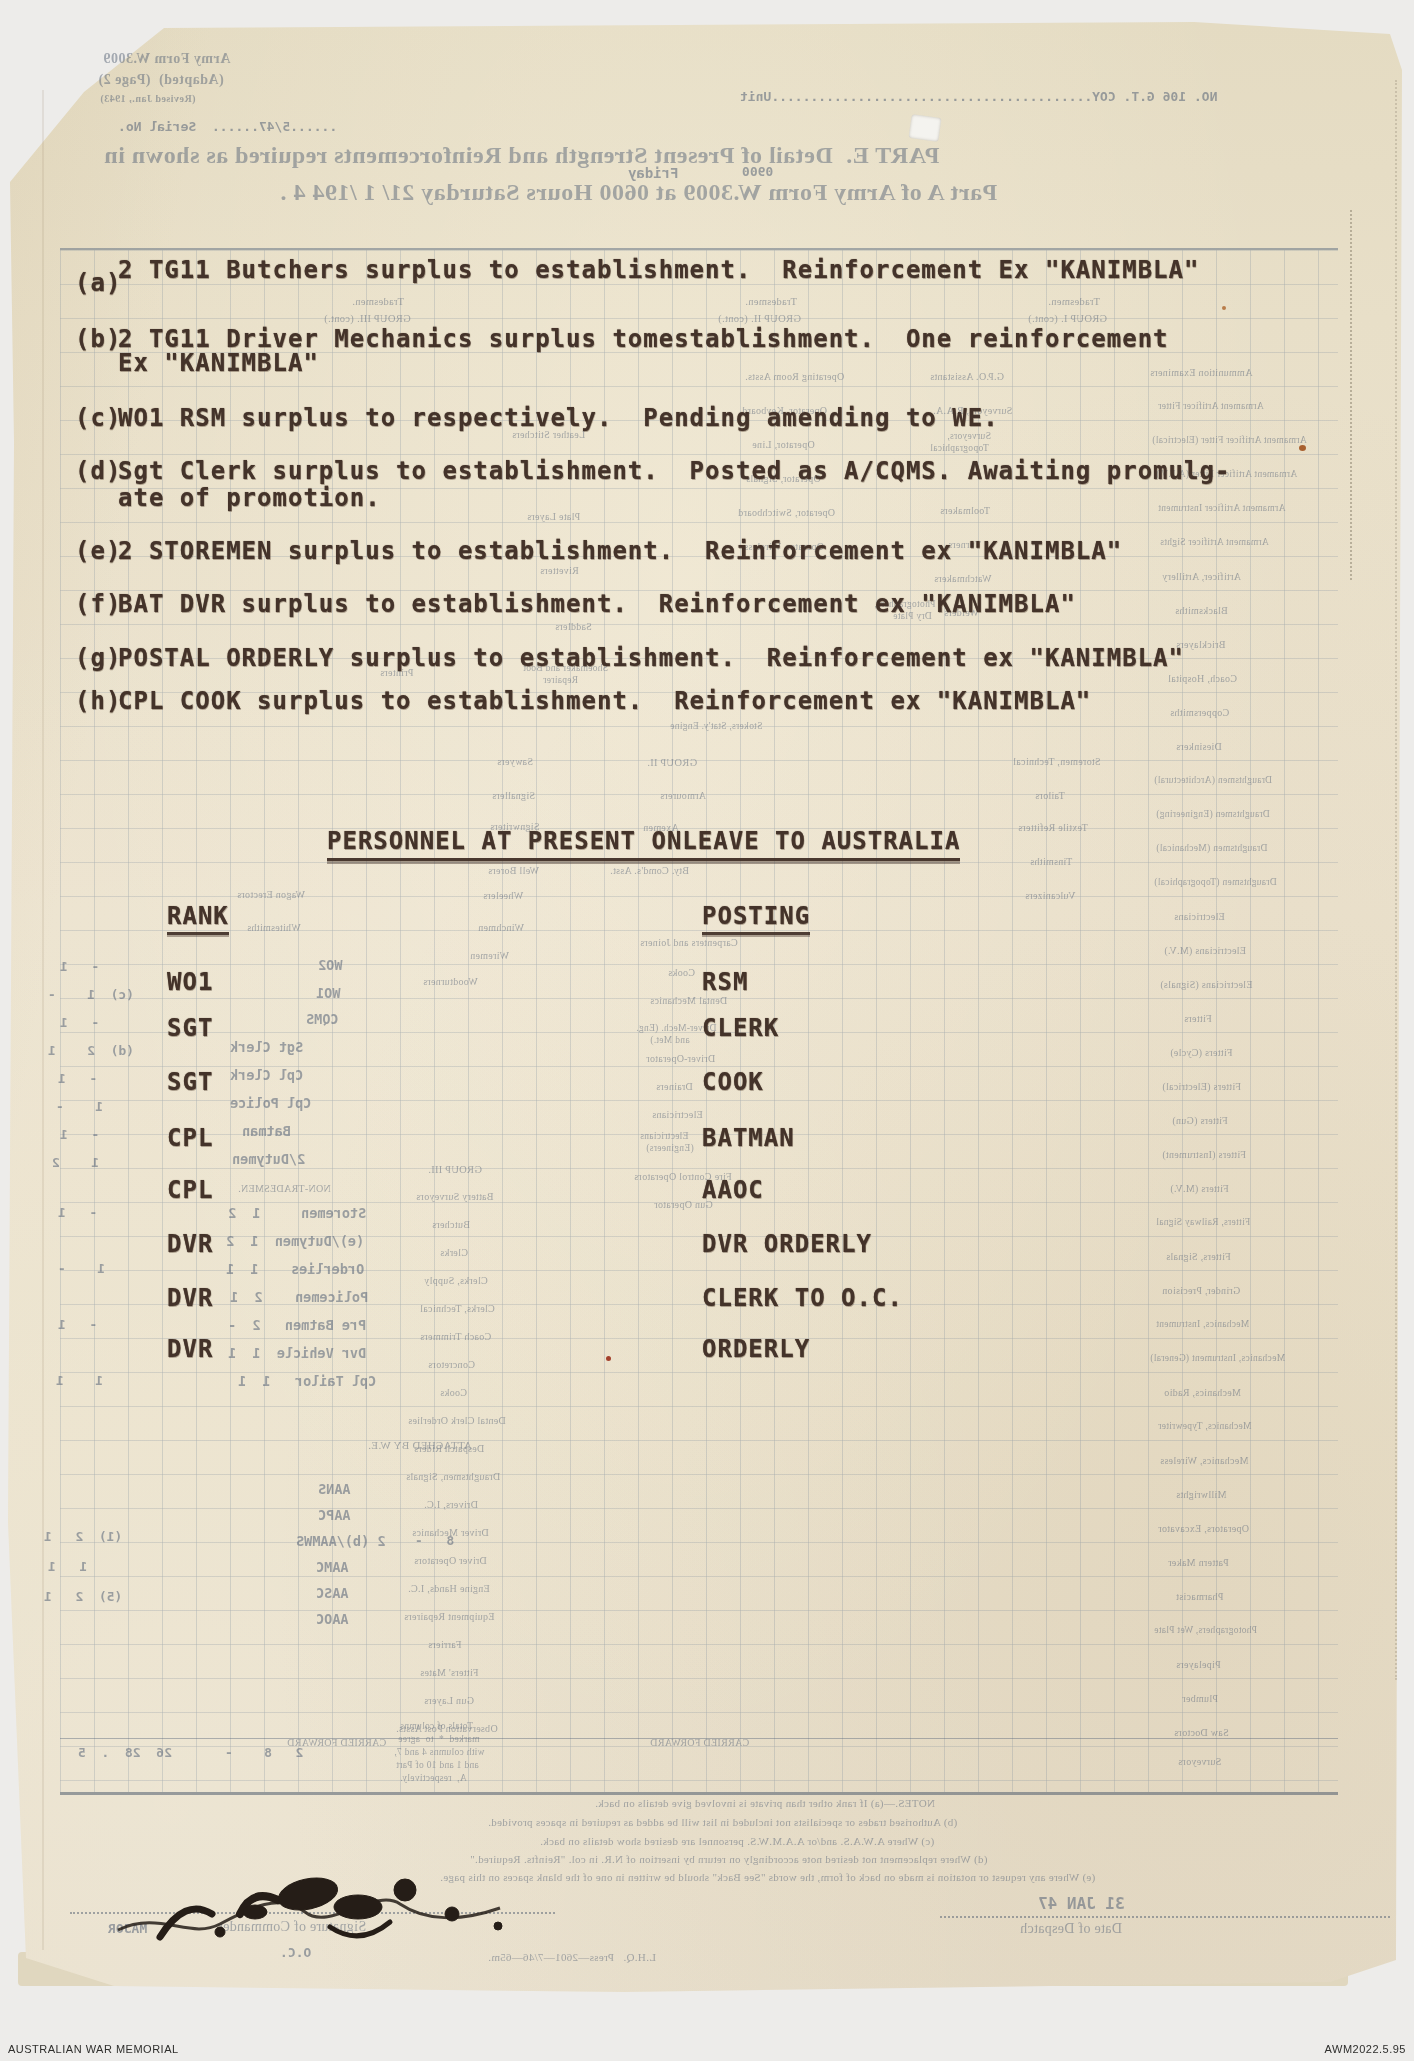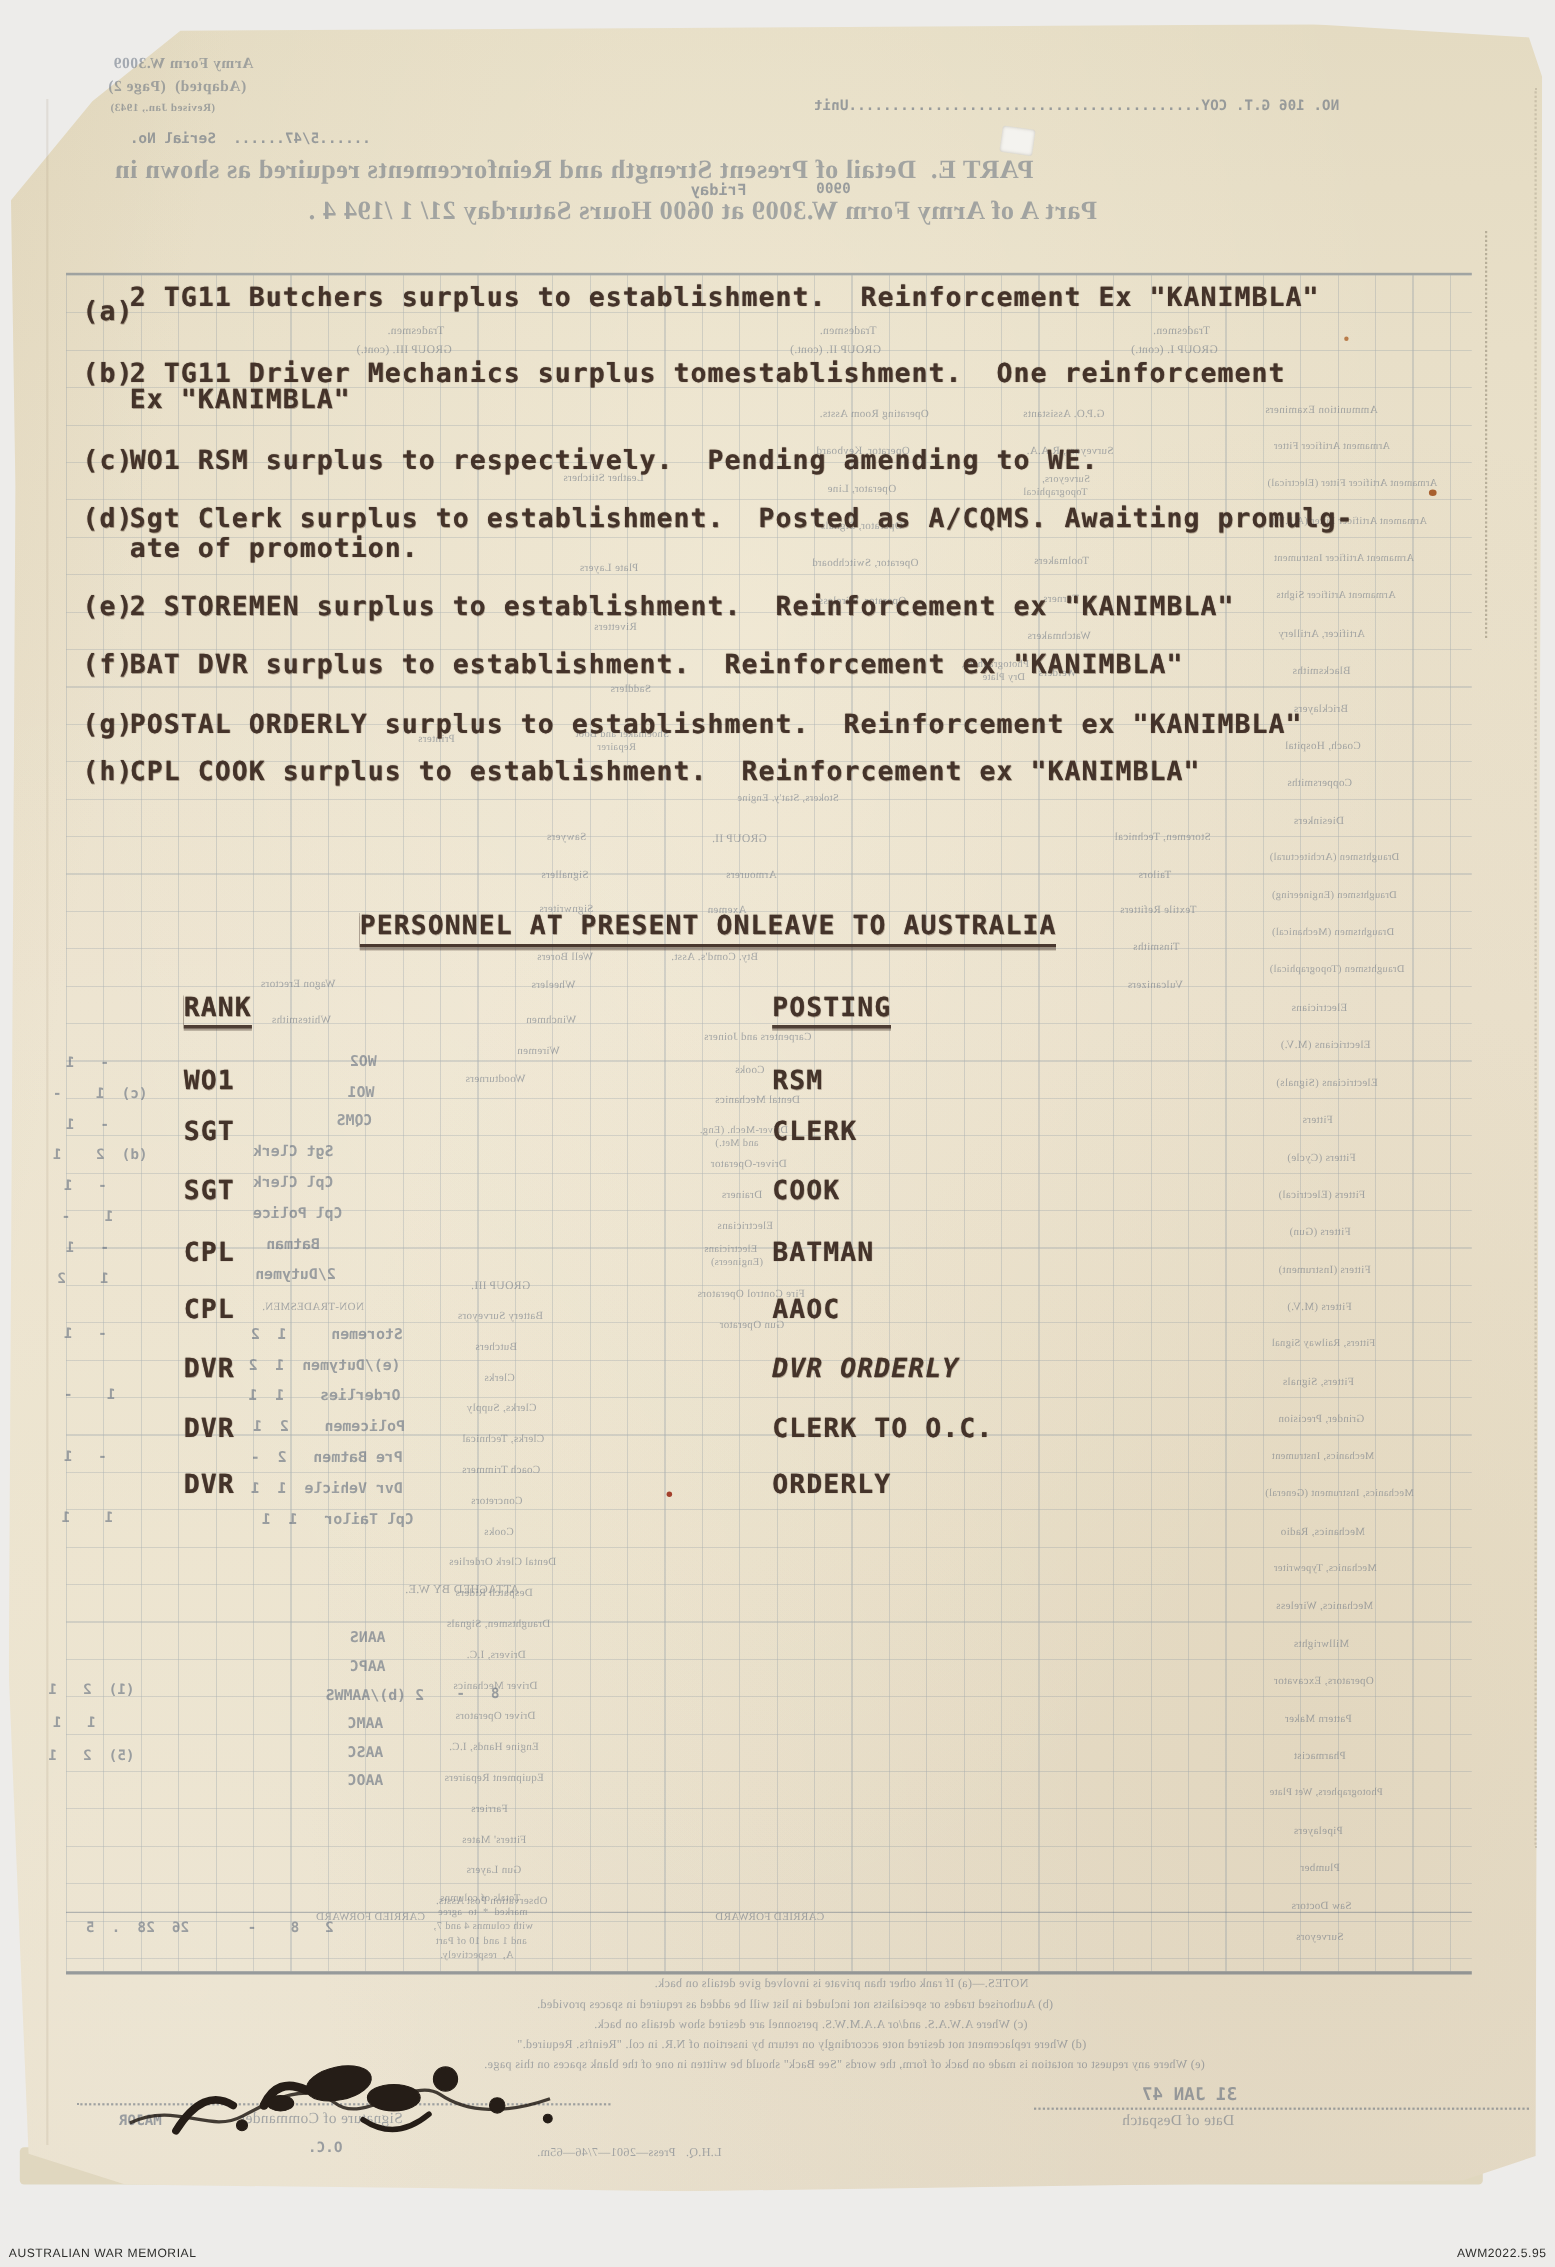--- a/index.html
+++ b/index.html
@@ -297,21 +297,21 @@
         <div class="tx posting-cell" style="top: 968px;">RSM</div>
         <div class="tx rank-cell" style="top: 1014px;">SGT</div>
         <div class="tx posting-cell" style="top: 1014px;">CLERK</div>
         <div class="tx rank-cell" style="top: 1068px;">SGT</div>
         <div class="tx posting-cell" style="top: 1068px;">COOK</div>
         <div class="tx rank-cell" style="top: 1124px;">CPL</div>
         <div class="tx posting-cell" style="top: 1124px;">BATMAN</div>
         <div class="tx rank-cell" style="top: 1176px;">CPL</div>
         <div class="tx posting-cell" style="top: 1176px;">AAOC</div>
         <div class="tx rank-cell" style="top: 1230px;">DVR</div>
-        <div class="tx posting-cell" style="top: 1230px; font-style: italic;">DVR ORDERLY</div>
+        <div class="tx posting-cell" style="top: 1230px;">DVR ORDERLY</div>
         <div class="tx rank-cell" style="top: 1284px;">DVR</div>
         <div class="tx posting-cell" style="top: 1284px;">CLERK TO O.C.</div>
         <div class="tx rank-cell" style="top: 1335px;">DVR</div>
         <div class="tx posting-cell" style="top: 1335px;">ORDERLY</div>
       </div>
   </div>
 
   <svg id="signature" width="430" height="110" viewBox="0 0 430 110">
     <g fill="#251d17" stroke="#251d17">
       <path d="M18 78 C60 58 90 88 120 72 S180 40 205 60 S275 35 300 52 S360 70 400 56" fill="none" stroke-width="3" opacity="0.85"></path>

